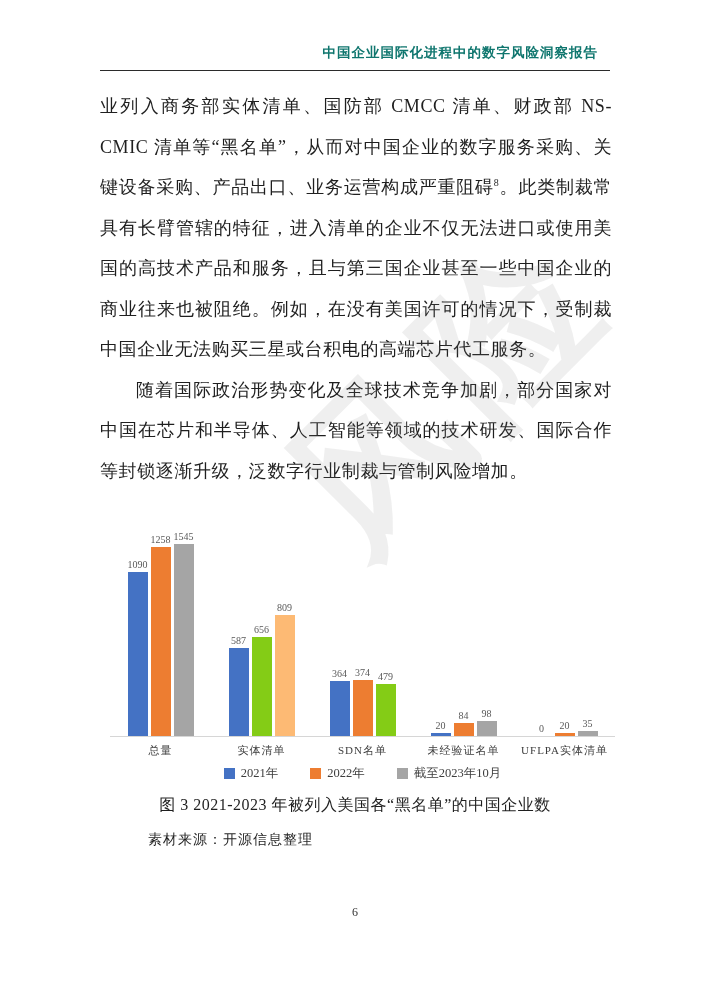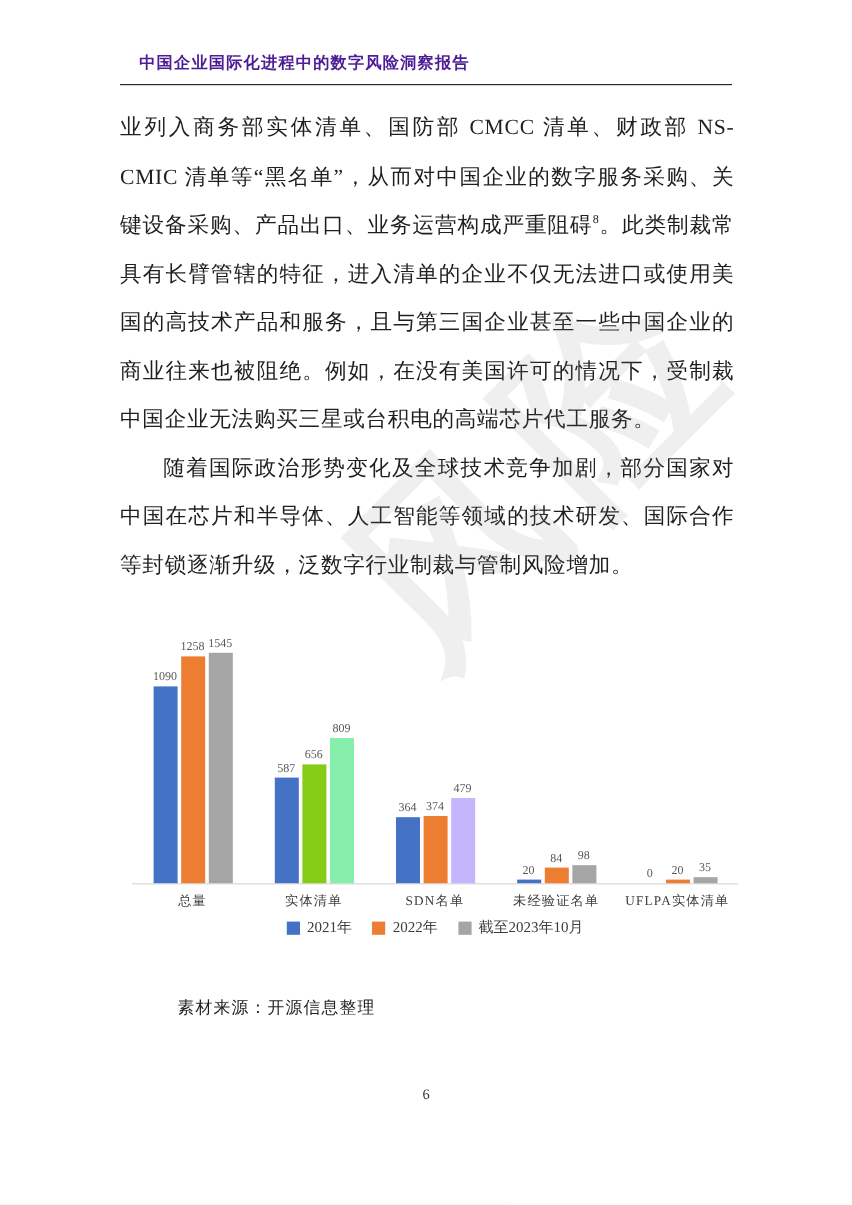--- a/index.html
+++ b/index.html
@@ -7,23 +7,23 @@
     position:relative;
     width:710px;height:1004px;
     margin:0 auto;
     background:#ffffff;
     font-family:"Liberation Serif","DejaVu Serif",serif;
     color:#1f1f1f;
     overflow:hidden;
   }
   
   .header-title{
-    position:absolute;top:44px;left:116px;width:510px;
-    text-align:left;font-size:13.5px;font-weight:bold;
-    letter-spacing:1px;color:#4c1d95;
+    position:absolute;top:44px;left:88px;width:510px;
+    text-align:right;font-size:13.5px;font-weight:bold;
+    letter-spacing:1px;color:#0f766e;
   }
   .header-rule{
     position:absolute;top:70px;left:100px;width:510px;
     border-bottom:1.5px solid #2b2b2b;height:0;
   }
   
   .watermark{
     position:absolute;left:240px;top:210px;width:420px;height:360px;
     display:flex;align-items:center;justify-content:center;
     transform:rotate(-45deg);
@@ -64,21 +64,21 @@
     font-family:"Liberation Serif","DejaVu Serif",serif;
   }
   .x-labels{
     display:flex;margin-top:6px;
   }
   .x-labels div{
     flex:1;text-align:center;font-size:11px;color:#3d3d3d;letter-spacing:1px;
   }
   .legend{
     display:flex;justify-content:center;align-items:flex-end;
-    margin-top:7px;gap:17px;
+    margin-top:7px;gap:32px;
   }
   .legend-item{display:flex;align-items:center;gap:6px;}
   .legend-swatch{width:11px;height:11px;display:inline-block;}
   .legend-label{font-size:12.5px;color:#3d3d3d;}
   
   .figure-caption{
     position:absolute;left:100px;top:795px;width:510px;
     text-align:center;font-size:16px;letter-spacing:0.5px;color:#1f1f1f;z-index:2;
   }
   .source-note{
@@ -119,32 +119,32 @@
             <span class="bar-value">1545</span>
           </div>
         </div>
         <div class="chart-group">
           <div class="bar" style="height: 88px; background: rgb(68, 114, 196);">
             <span class="bar-value">587</span>
           </div>
           <div class="bar" style="height: 99px; background: #84cc16;">
             <span class="bar-value">656</span>
           </div>
-          <div class="bar" style="height: 121px; background: #86efac;">
+          <div class="bar" style="height: 121px; background: #fdba74;">
             <span class="bar-value">809</span>
           </div>
         </div>
         <div class="chart-group">
           <div class="bar" style="height: 55px; background: rgb(68, 114, 196);">
             <span class="bar-value">364</span>
           </div>
           <div class="bar" style="height: 56px; background: rgb(237, 125, 49);">
             <span class="bar-value">374</span>
           </div>
-          <div class="bar" style="height: 71px; background: #c4b5fd; margin-top: 48px;">
+          <div class="bar" style="height: 52px; background: #84cc16; margin-top: 48px;">
             <span class="bar-value">479</span>
           </div>
         </div>
         <div class="chart-group">
           <div class="bar" style="height: 3px; background: rgb(68, 114, 196);">
             <span class="bar-value">20</span>
           </div>
           <div class="bar" style="height: 13px; background: rgb(237, 125, 49);">
             <span class="bar-value">84</span>
           </div>
@@ -180,18 +180,19 @@
           <span class="legend-swatch" style="background: rgb(237, 125, 49);"></span>
           <span class="legend-label">2022年</span>
         </div>
         <div class="legend-item">
           <span class="legend-swatch" style="background: rgb(165, 165, 165);"></span>
           <span class="legend-label">截至2023年10月</span>
         </div>
       </div>
   </div>
 
+  <div class="figure-caption">图 3 2021-2023 年被列入美国各“黑名单”的中国企业数</div>
 
   <div class="source-note">素材来源：开源信息整理</div>
 
   <div class="page-number">6</div>
 
 </div>
 
 </body></html>

